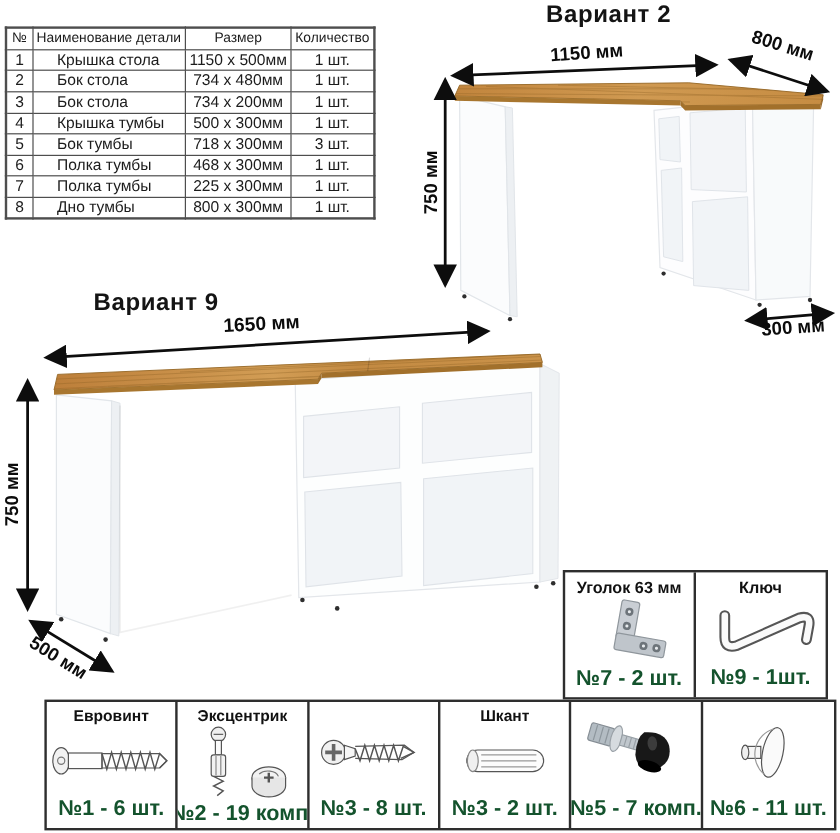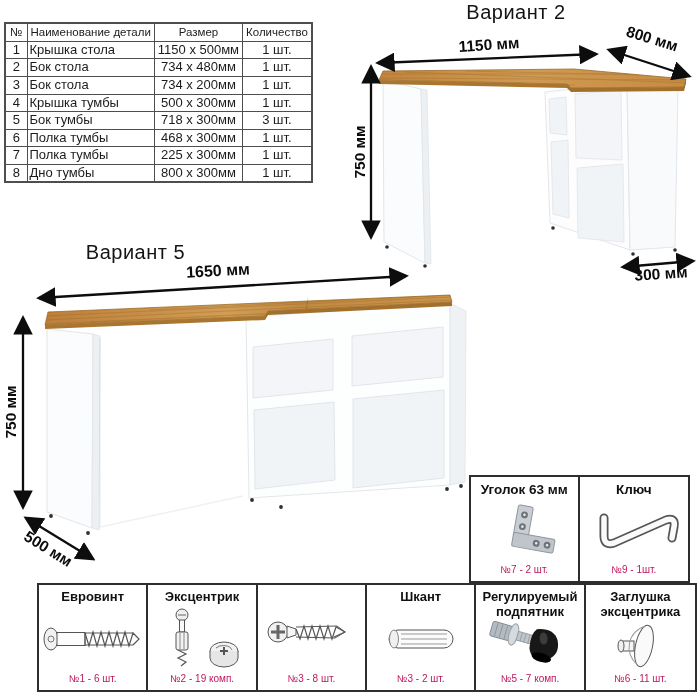--- a/index.html
+++ b/index.html
@@ -7,36 +7,36 @@
        font-family:"Liberation Sans",sans-serif;color:#1c1c1c}
   .abs{position:absolute}
 
   
   #parts-table{position:absolute;left:4px;top:22px;border-collapse:collapse;background:#fff}
   #parts-table th,#parts-table td{border:1px solid #4e4e4e;padding:1px 3px;line-height:1.12;
        font-size:13px;white-space:nowrap;color:#1c1c1c}
   #parts-table th{font-size:11.5px;font-weight:normal;padding:2px 3px}
   #parts-table{border:2px solid #4e4e4e}
   #parts-table td:nth-child(1),#parts-table td:nth-child(3),#parts-table td:nth-child(4){text-align:center}
-  #parts-table td:nth-child(2){padding-left:2px}
-
-  .vtitle{position:absolute;font-weight:normal;font-size:20px;color:#141414;letter-spacing:.5px;text-align:center}
+  #parts-table td:nth-child(2){padding-left:20px}
+
+  .vtitle{position:absolute;font-weight:bold;font-size:20px;color:#141414;letter-spacing:.5px;text-align:left}
   .dim{position:absolute;font-weight:bold;font-size:15.5px;color:#0b0b0b;text-align:center;
        white-space:nowrap;width:90px}
 
   
   .hw-box{position:absolute;display:grid;border:2px solid #2e2e2e;background:#fff;box-sizing:border-box}
   #hw-extras{left:469px;top:475px;width:221px;height:108px;grid-template-columns:1fr 1fr}
   #hw-row{left:37px;top:583px;width:660px;height:109px;grid-template-columns:repeat(6,1fr)}
   .hw-cell{display:flex;flex-direction:column;align-items:center;justify-content:flex-start;
        border-right:2px solid #2e2e2e;padding:5px 3px 6px;box-sizing:border-box;overflow:hidden}
   .hw-cell:last-child{border-right:none}
   .hw-title{font-weight:bold;font-size:13px;line-height:1.12;text-align:center;color:#111}
   #hw-extras .hw-title{font-size:13.5px}
-  .hw-count{font-weight:normal;font-size:10px;color:#be185d;white-space:nowrap}
+  .hw-count{font-weight:bold;font-size:18px;color:#14532d;white-space:nowrap}
   .hw-iconwrap{flex:1;display:flex;align-items:center;justify-content:center}
 
   svg{display:block}
 </style>
 </head>
 <body>
 
 <table id="parts-table">
   <colgroup>
       <col style="width:22px">
@@ -160,21 +160,21 @@
     <line x1="26" y1="35" x2="26" y2="205" marker-start="url(#ar2)" marker-end="url(#ar2)"></line>
     <line x1="278" y1="235" x2="348" y2="229" marker-start="url(#ar2)" marker-end="url(#ar2)"></line>
   </g>
 </svg>
 
 <div class="dim" style="left:444px;top:36px;transform:rotate(-4deg)">1150 мм</div>
 <div class="dim" style="left:612px;top:30px;width:80px;transform:rotate(17deg)">800 мм</div>
 <div class="dim" style="left:315px;top:143px;transform:rotate(-90deg)">750 мм</div>
 <div class="dim" style="left:621px;top:265px;width:80px;transform:rotate(-4deg)">300 мм</div>
 
-<div class="vtitle" style="left:78px;top:241px;width:115px">Вариант 5</div>
+<div class="vtitle" style="left:78px;top:241px;width:115px">Вариант 9</div>
 
 <svg class="abs" style="left:0;top:250px" width="470" height="330" viewBox="0 0 470 330">
   <defs>
     <linearGradient id="wood1" x1="0" y1="0" x2="1" y2="0">
       <stop offset="0" stop-color="#bd7f3a"></stop>
         <stop offset="0.45" stop-color="#d29d55"></stop>
       <stop offset="0.62" stop-color="#c38a42"></stop>
         <stop offset="1" stop-color="#cb934a"></stop>
     </linearGradient>
     <marker id="ar1" viewBox="0 0 10 10" refX="8.5" refY="5" markerWidth="8.5" markerHeight="8.5" orient="auto-start-reverse">
@@ -323,21 +323,20 @@
         <ellipse cx="13" cy="19" rx="4.5" ry="9" fill="#f0f0f0" stroke="#888"></ellipse>
         <line x1="20" y1="14" x2="66" y2="14" stroke="#999"></line>
         <line x1="20" y1="19" x2="66" y2="19" stroke="#999"></line>
         <line x1="20" y1="24" x2="66" y2="24" stroke="#999"></line>
       </svg>
     </div>
     <div class="hw-count">№3 - 2 шт.</div>
   </div>
 
   <div class="hw-cell">
-    <div class="hw-title">Регулируемый подпятник</div>
     <div class="hw-iconwrap">
       <svg width="96" height="52" viewBox="0 0 96 52">
         <g transform="rotate(16 48 26)">
           <rect x="6" y="12" width="20" height="15" rx="2" fill="#b3bcc3" stroke="#868e95"></rect>
           <line x1="11" y1="13" x2="11" y2="26" stroke="#8d969d"></line>
             <line x1="16" y1="13" x2="16" y2="26" stroke="#8d969d"></line>
           <line x1="21" y1="13" x2="21" y2="26" stroke="#8d969d"></line>
           <ellipse cx="29" cy="19.5" rx="4.5" ry="11" fill="#d6dbdf" stroke="#9aa1a7"></ellipse>
           <rect x="33" y="15" width="17" height="9" fill="#c0c7cd" stroke="#98a0a6"></rect>
           <line x1="37" y1="15" x2="37" y2="24" stroke="#98a0a6"></line>
@@ -346,21 +345,20 @@
           <path d="M50,8 Q66,2 73,13 Q80,27 67,35 Q53,41 48,28 Q45,14 50,8 Z" fill="#181818"></path>
           <ellipse cx="59" cy="15" rx="4" ry="6" fill="#3c3c3c" transform="rotate(-20 59 15)"></ellipse>
           <ellipse cx="62" cy="34" rx="10" ry="4.5" fill="#000"></ellipse>
         </g>
       </svg>
     </div>
     <div class="hw-count">№5 - 7 комп.</div>
   </div>
 
   <div class="hw-cell">
-    <div class="hw-title">Заглушка эксцентрика</div>
     <div class="hw-iconwrap">
       <svg width="64" height="50" viewBox="0 0 64 50">
         <rect x="13" y="20" width="13" height="10" fill="#f6f6f6" stroke="#555"></rect>
         <ellipse cx="13" cy="25" rx="3" ry="6" fill="#efefef" stroke="#555"></ellipse>
         <g transform="rotate(12 36 25)">
           <ellipse cx="36" cy="25" rx="8.5" ry="21" fill="#fafafa" stroke="#555"></ellipse>
           <path d="M33,5.5 a22,22 0 0 0 0,39" fill="none" stroke="#999"></path>
         </g>
       </svg>
     </div>

